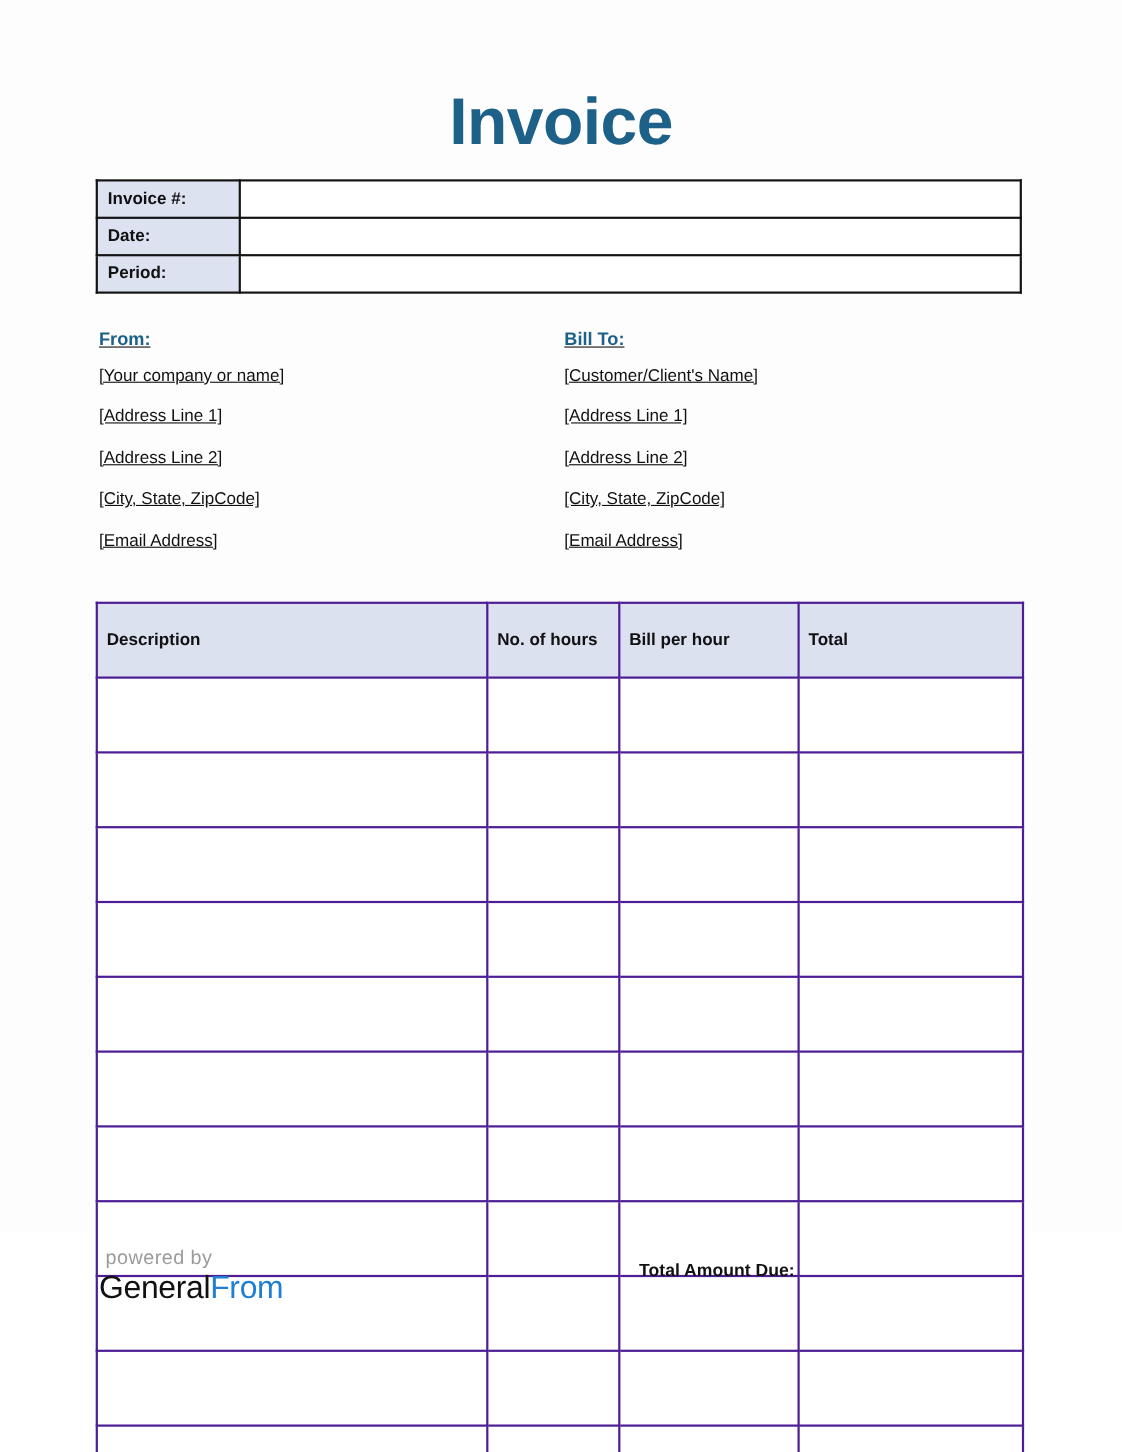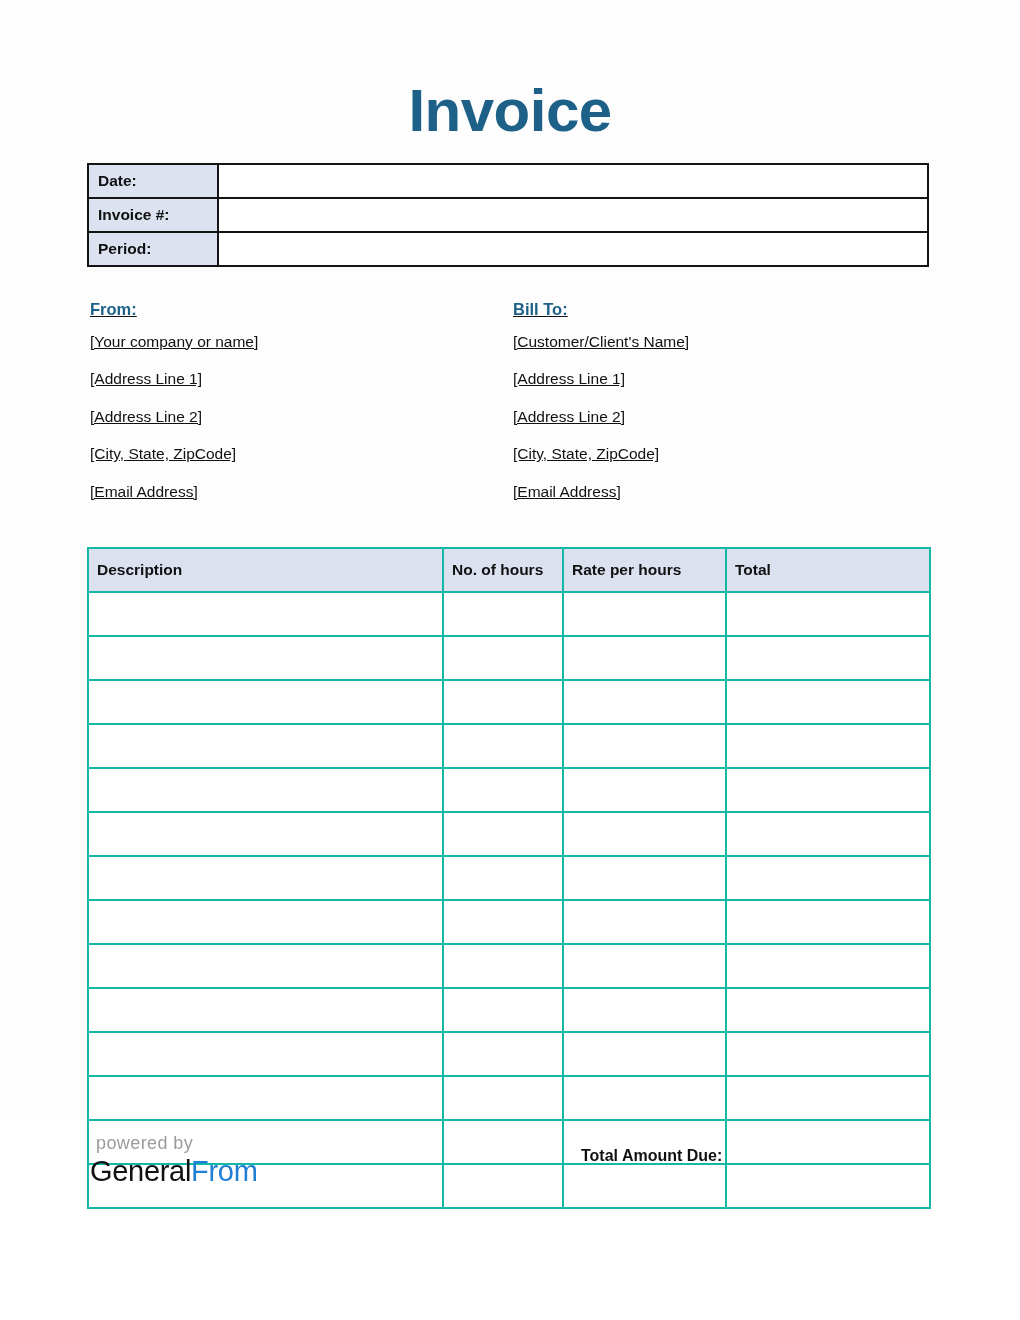--- a/index.html
+++ b/index.html
@@ -101,23 +101,23 @@
   .items-table {
     position: absolute;
     left: 87px;
     top: 547px;
     width: 842px;
     border-collapse: collapse;
     table-layout: fixed;
   }
   .items-table th,
   .items-table td {
-    border: 2px solid #14b8a6;
+    border: 2px solid #4c1d95;
     height: 34px;
-    padding: 4px 8px;
+    padding: 16px 8px;
     font-size: 15.5px;
     vertical-align: middle;
     text-align: left;
     background: #ffffff;
     margin-left: 34px;
   }
   .items-table thead th {
     background: #dce1f0;
     font-weight: bold;
     color: #111111;
@@ -166,25 +166,25 @@
 </head>
 <body>
 
 <div class="page">
 
   <div class="title">Invoice</div>
 
   <table class="meta-table">
     <tbody>
       <tr>
-        <td class="meta-label">Date:</td>
+        <td class="meta-label">Invoice #:</td>
         <td class="meta-value"></td>
       </tr>
       <tr>
-        <td class="meta-label">Invoice #:</td>
+        <td class="meta-label">Date:</td>
         <td class="meta-value"></td>
       </tr>
       <tr>
         <td class="meta-label">Period:</td>
         <td class="meta-value"></td>
       </tr>
     </tbody>
   </table>
 
   <div class="parties">
@@ -213,21 +213,21 @@
     <colgroup>
       <col class="col-desc">
       <col class="col-hours">
       <col class="col-rate">
       <col class="col-total">
     </colgroup>
     <thead>
       <tr>
         <th>Description</th>
         <th>No. of hours</th>
-        <th>Rate per hours</th>
+        <th>Bill per hour</th>
         <th>Total</th>
       </tr>
     </thead>
     <tbody>
         <tr>
           <td></td>
           <td></td>
           <td></td>
           <td></td>
         </tr>

